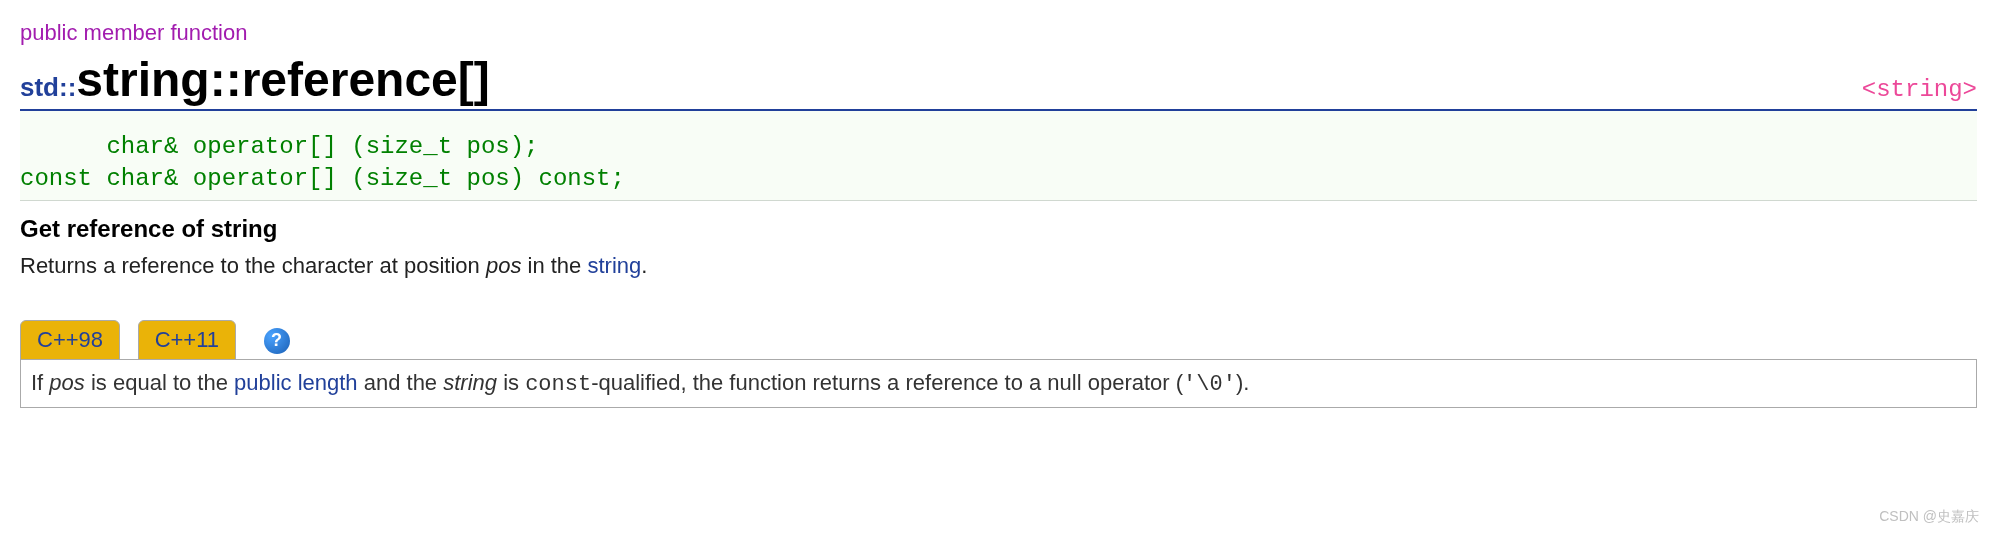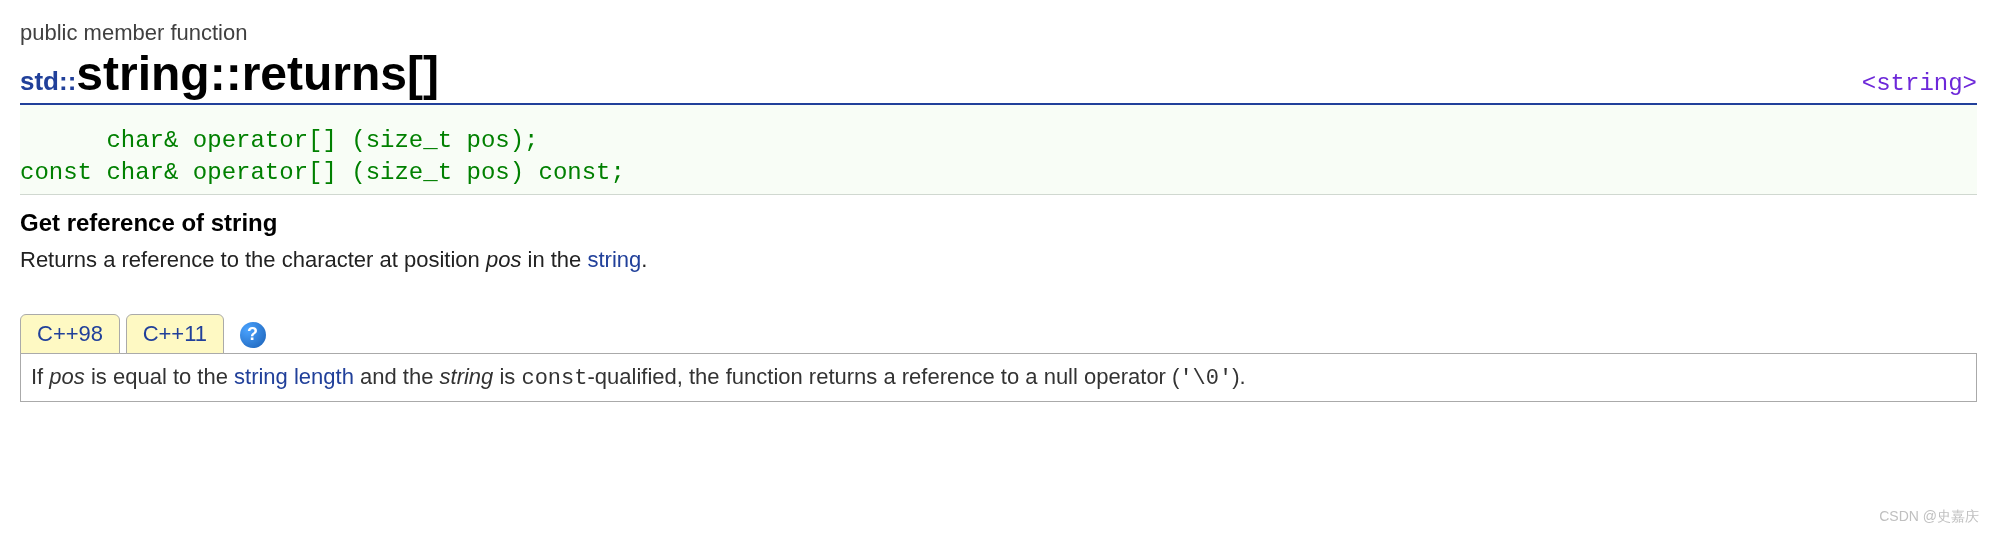--- a/index.html
+++ b/index.html
@@ -7,22 +7,22 @@
     padding: 20px;
     font-family: Verdana, Geneva, sans-serif;
     font-size: 20px;
     color: #333;
     background: #fff;
     width: 1997px;
     box-sizing: border-box;
   }
   .category {
     font-size: 22px;
-    color: #404040;
-    margin-bottom: 0;
+    color: #a21caf;
+    margin-bottom: 6px;
   }
   .title-row {
     display: flex;
     justify-content: space-between;
     align-items: baseline;
     border-bottom: 2px solid #21409a;
     padding-bottom: 2px;
   }
   .title {
     font-family: Verdana, Geneva, sans-serif;
@@ -33,21 +33,21 @@
     font-weight: bold;
   }
   .title .main {
     font-size: 48px;
     font-weight: 900;
     color: #000;
   }
   .header-file {
     font-family: "Courier New", monospace;
     font-size: 24px;
-    color: #6d28d9;
+    color: #ec4899;
   }
   .proto {
     background: #f8fdf6;
     border-bottom: 1px solid #d0d8d0;
     padding: 20px 0 4px 0;
     font-family: "Courier New", monospace;
     font-size: 24px;
     color: #008000;
     white-space: pre;
     line-height: 1.35;
@@ -68,22 +68,22 @@
   .tabs {
     margin-top: 40px;
   }
   .tab {
     display: inline-block;
     border: 1px solid #aaa;
     border-radius: 6px 6px 0 0;
     padding: 6px 16px;
     font-size: 22px;
     color: #21409a;
-    background: #fef9c3;
-    margin-right: 0;
+    background: #eab308;
+    margin-right: 12px;
     cursor: pointer;
     position: relative;
     bottom: -1px;
   }
   .help-icon {
     display: inline-flex;
     width: 26px;
     height: 26px;
     border-radius: 50%;
     background: radial-gradient(circle at 30% 30%, #4aa3ff, #1a5fb4);
@@ -112,37 +112,37 @@
     text-align: right;
   }
 </style>
 </head>
 <body>
 
 <div class="category">public member function</div>
 
 <div class="title-row">
   <div class="title">
-    <span class="ns">std::</span><span class="main">string</span><span class="main">::</span><span class="main">returns[]</span>
+    <span class="ns">std::</span><span class="main">string</span><span class="main">::</span><span class="main">reference[]</span>
   </div>
   <div class="header-file">&lt;string&gt;</div>
 </div>
 
 <div class="proto"><span>      char&amp; operator[] (size_t pos);</span>
 <span>const char&amp; operator[] (size_t pos) const;</span></div>
 
 <div class="section-title">Get reference of string</div>
 
 <div class="desc">
   <span>Returns a reference to the character at position </span><span class="param">pos</span><span> in the </span><span class="link">string</span><span>.</span>
 </div>
 
 <div class="tabs">
   <div class="tab">C++98</div>
   <div class="tab">C++11</div>
   <span class="help-icon">?</span>
 </div>
 
 <div class="tab-content">
-  <span>If </span><span class="param">pos</span><span> is equal to the </span><span class="link">string length</span><span> and the </span><span class="param">string</span><span> is </span><span class="code">const</span><span>-qualified, the function returns a reference to a null operator (</span><span class="code">'\0'</span><span>).</span>
+  <span>If </span><span class="param">pos</span><span> is equal to the </span><span class="link">public length</span><span> and the </span><span class="param">string</span><span> is </span><span class="code">const</span><span>-qualified, the function returns a reference to a null operator (</span><span class="code">'\0'</span><span>).</span>
 </div>
 
 <div class="watermark">CSDN @史嘉庆</div>
 
 </body></html>

